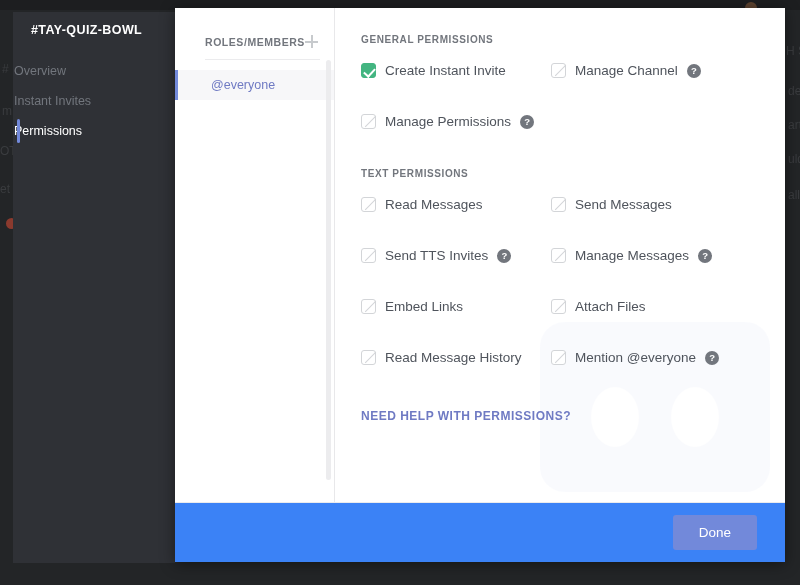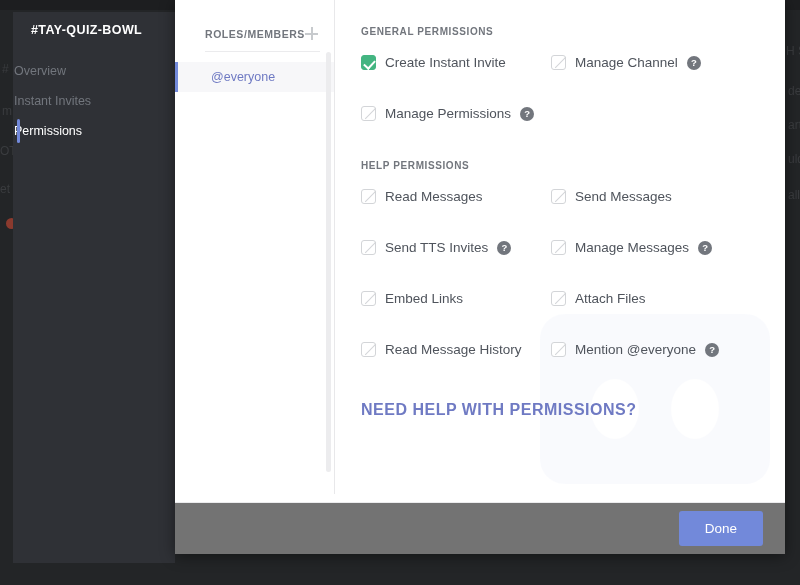--- a/index.html
+++ b/index.html
@@ -73,21 +73,21 @@
     width: 3px;
     height: 24px;
     background: #7289da;
     border-radius: 2px;
   }
 
   
   .modal {
     position: absolute;
     left: 175px;
-    top: 0;
+    top: 8px;
     width: 610px;
     height: 554px;
     background: #ffffff;
     box-shadow: 0 2px 14px rgba(0,0,0,.45);
     overflow: hidden;
   }
 
   .modal-body {
     position: absolute;
     left: 0; top: 0; right: 0;
@@ -254,39 +254,39 @@
     line-height: 14px;
     text-align: center;
     cursor: pointer;
   }
 
   .section-gap { height: 21px; }
 
   .help-link {
     display: inline-block;
     margin-top: 26px;
-    font-size: 16px;
+    font-size: 12px;
     font-weight: bold;
     letter-spacing: .5px;
     color: #6f7ac3;
     text-decoration: none;
     cursor: pointer;
   }
 
   
   .modal-footer {
     position: absolute;
     left: 0; right: 0; bottom: 0;
-    height: 52px;
-    background: #737373;
+    height: 60px;
+    background: #3b82f6;
     border-top: 1px solid #ebebed;
     display: flex;
     align-items: center;
     justify-content: flex-end;
-    padding-right: 22px;
+    padding-right: 28px;
   }
   .done-button {
     background: #7289da;
     color: #ffffff;
     font-size: 13.5px;
     border: none;
     border-radius: 3px;
     padding: 10px 26px;
     cursor: pointer;
     font-family: "Liberation Sans", sans-serif;
@@ -381,21 +381,21 @@
             <span class="help-icon">?</span>
           </div>
 
           <div class="perm-item"></div>
 
         </div>
 
         <div class="section-gap"></div>
 
         
-        <div class="section-label">HELP PERMISSIONS</div>
+        <div class="section-label">TEXT PERMISSIONS</div>
 
         <div class="perm-grid">
 
           <div class="perm-item">
             <span class="cbox neutral"></span>
             <span class="perm-label">Read Messages</span>
           </div>
 
           <div class="perm-item">
             <span class="cbox neutral"></span>

